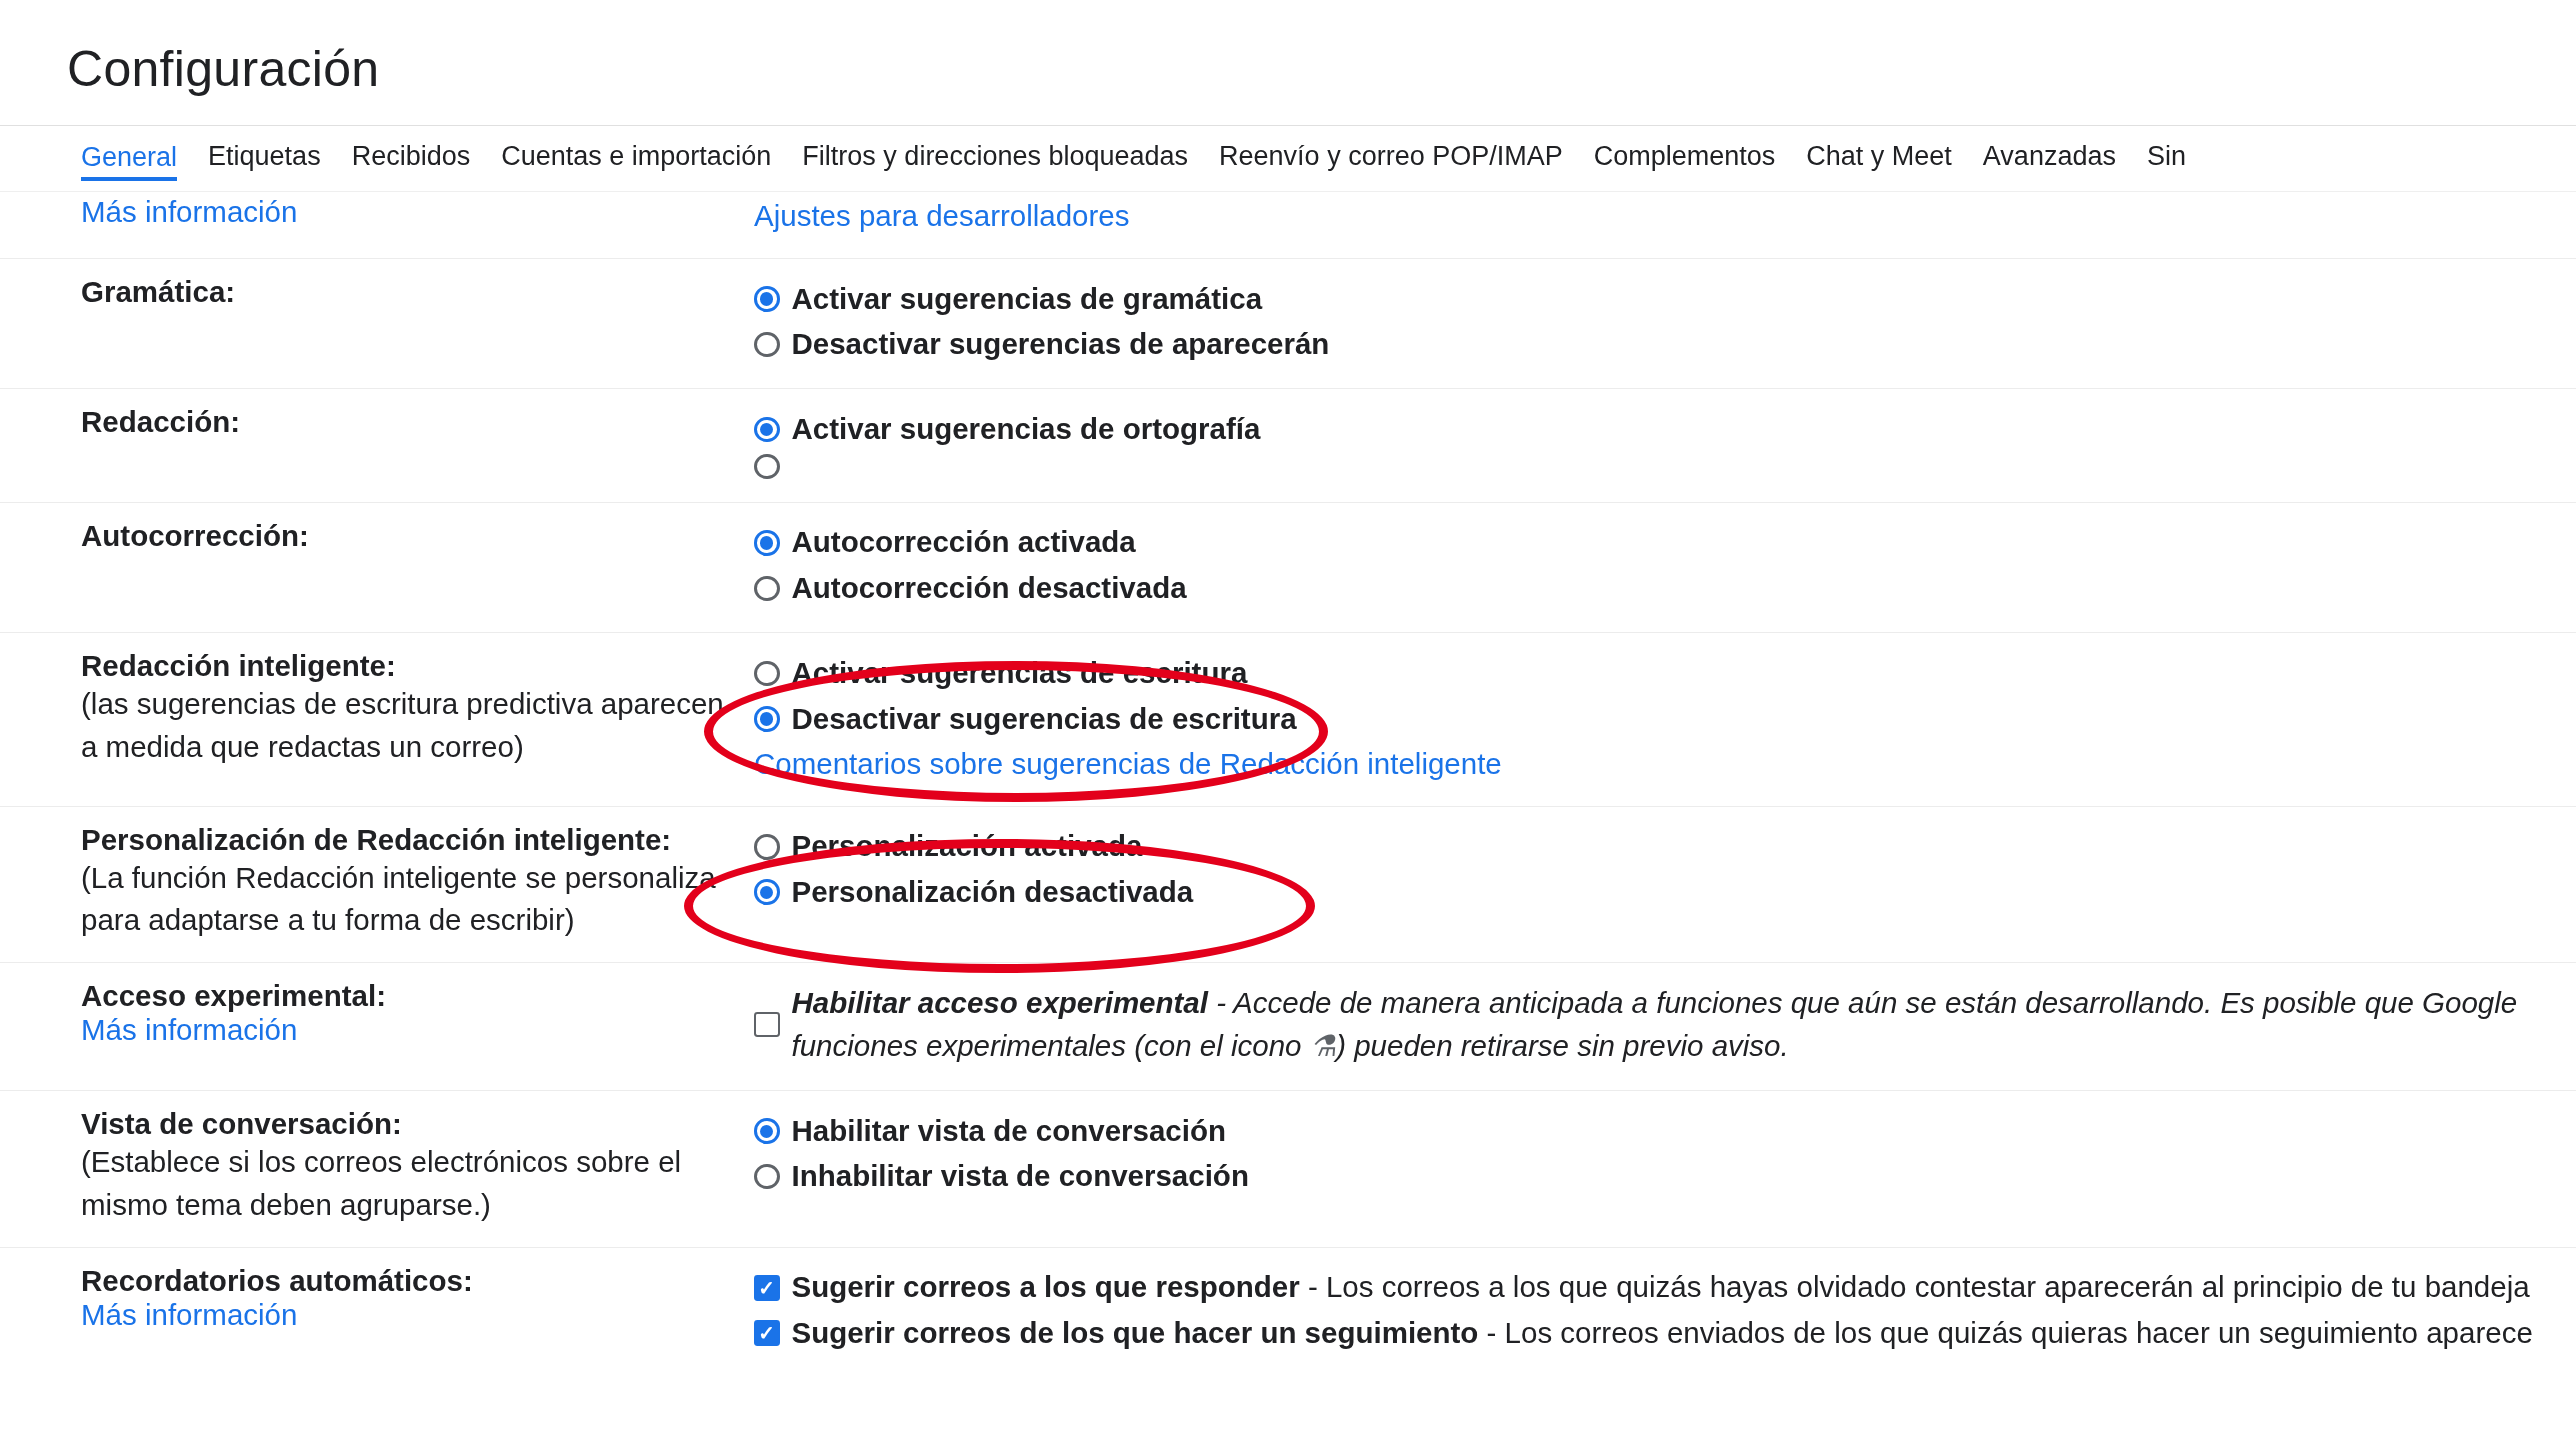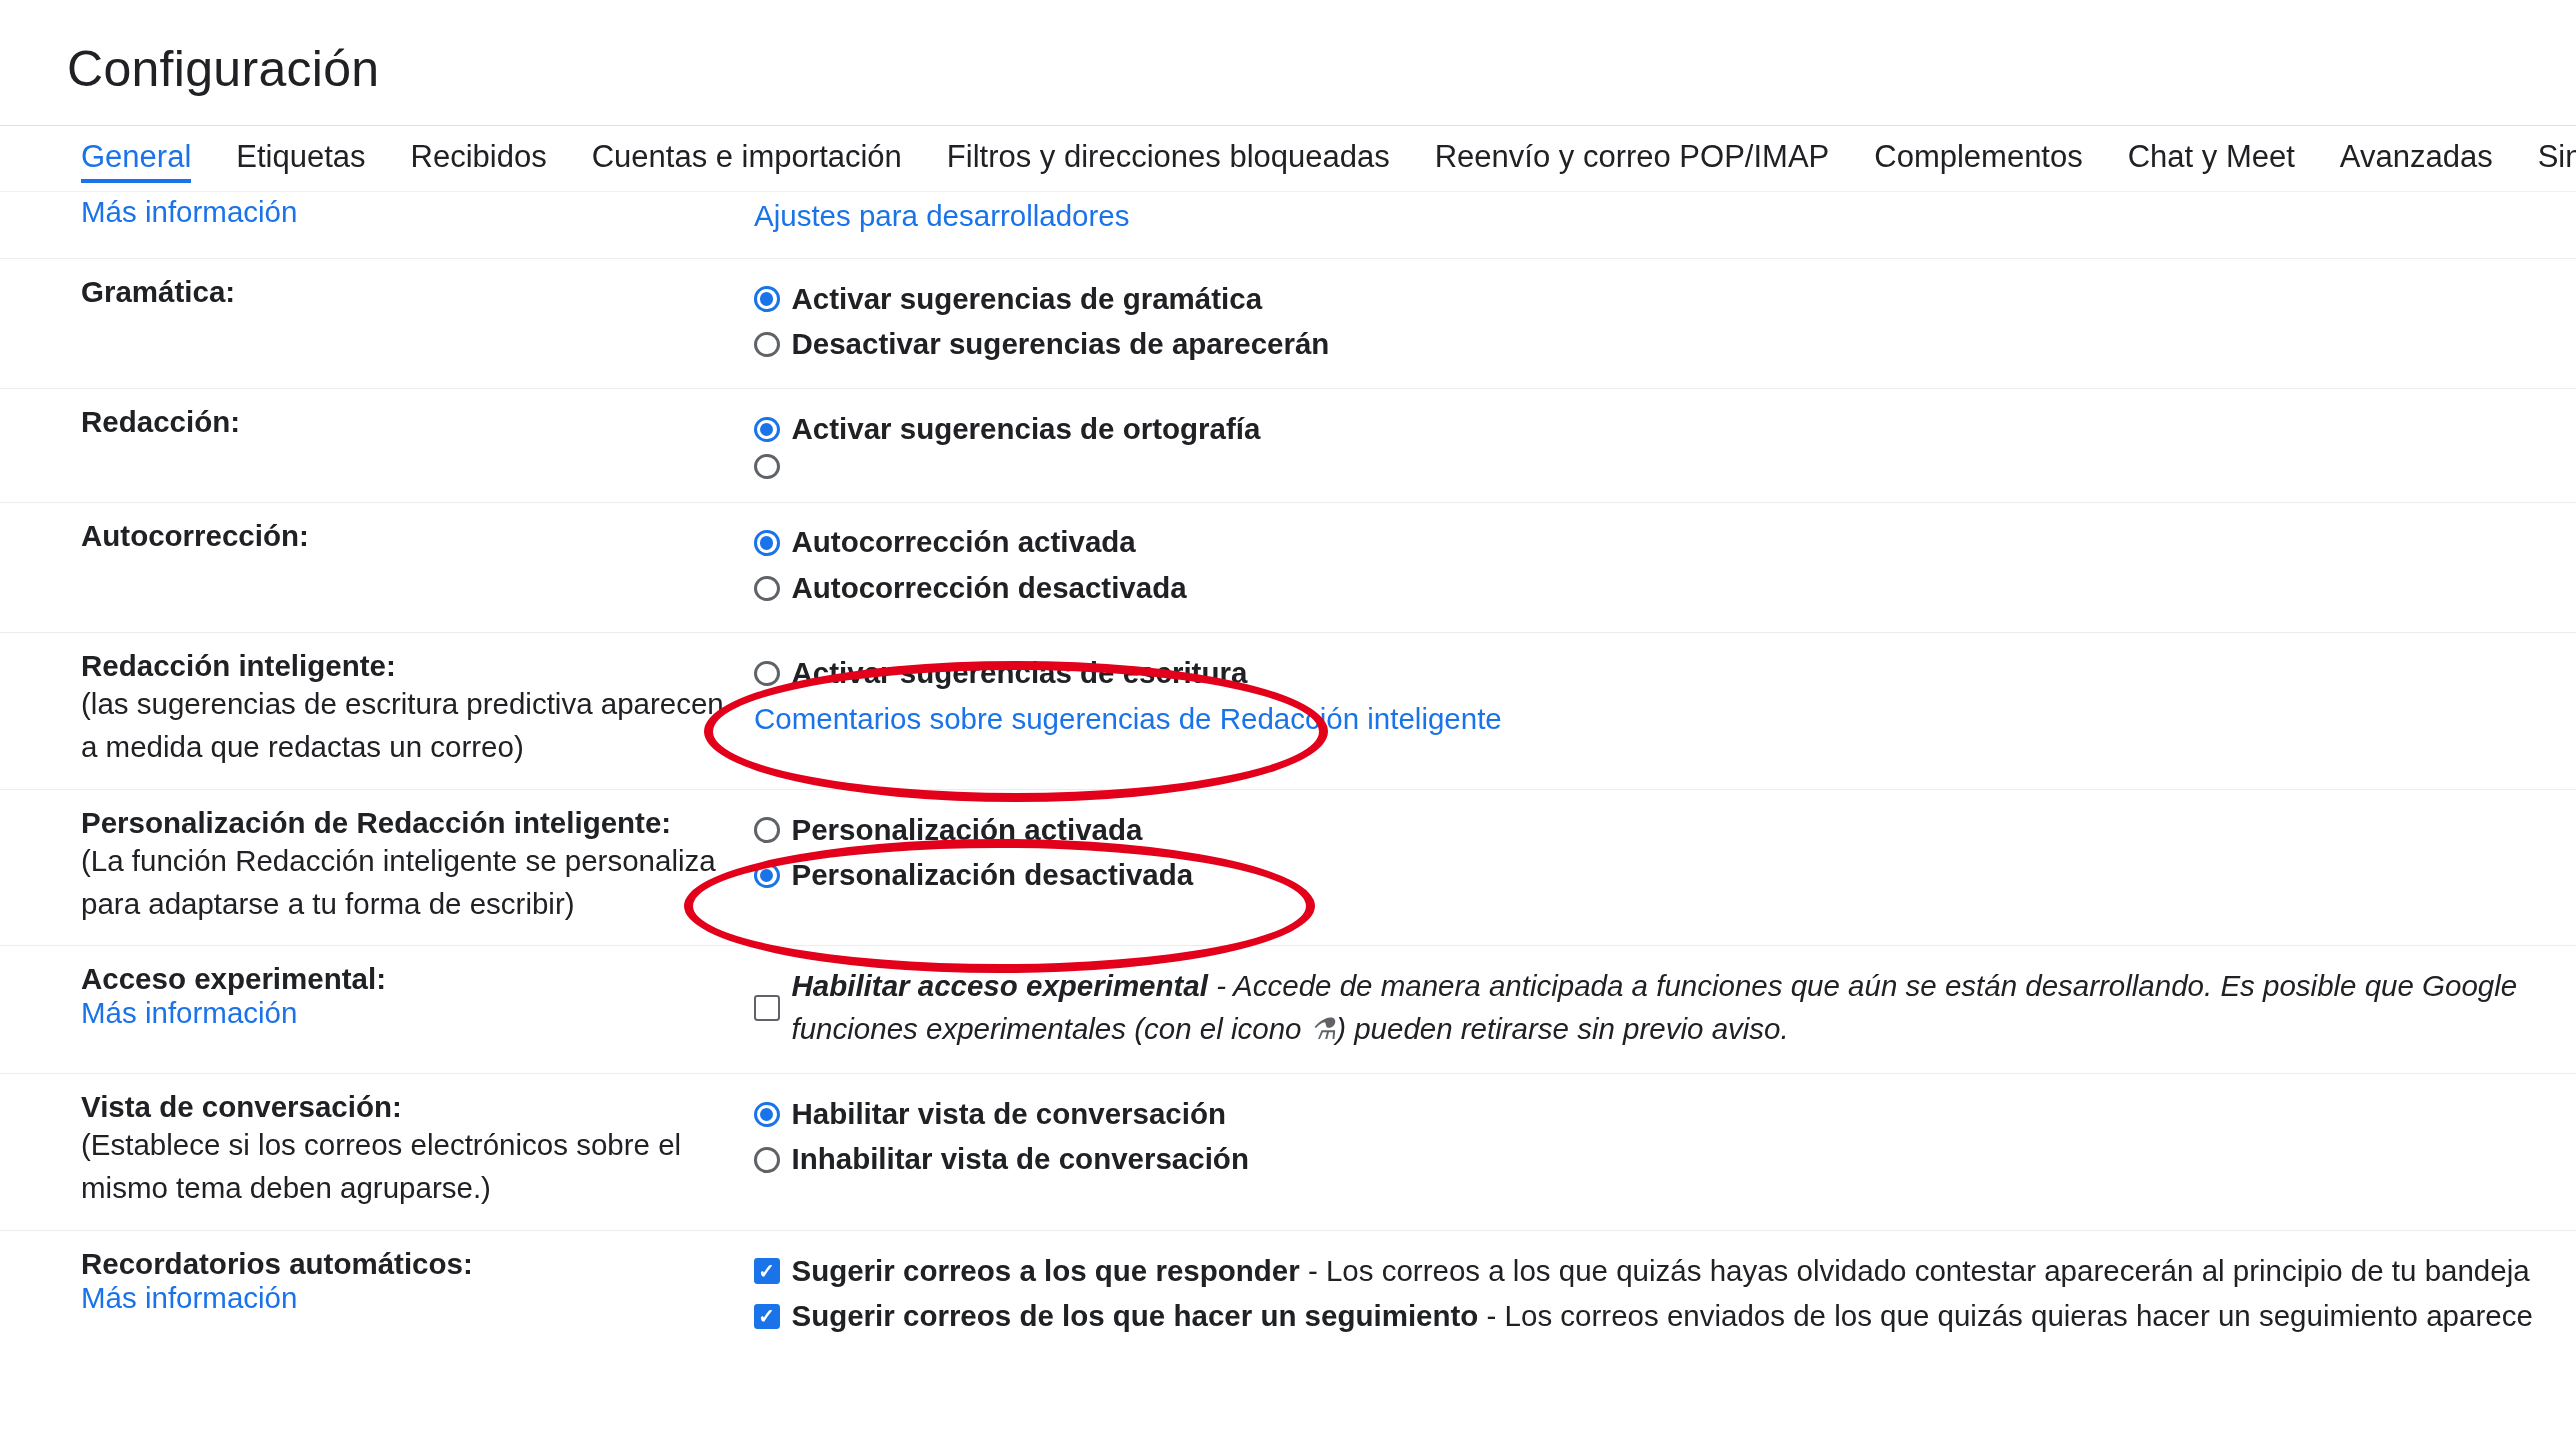--- a/index.html
+++ b/index.html
@@ -18,27 +18,27 @@
   }
   .title {
     font-size: 50px;
     font-weight: 400;
     color: #202124;
     padding: 27px 0 27px 67px;
     letter-spacing: 0.3px;
   }
   .tabs {
     display: flex;
-    gap: 45px;
+    gap: 31px;
     padding-left: 81px;
     border-top: 0.7px solid #e0e0e0;
     border-bottom: 0.7px solid #efefef;
     height: 67px;
     align-items: center;
-    font-size: 31px;
+    font-size: 27px;
     color: #202124;
     white-space: nowrap;
   }
   .tab { cursor: pointer; padding-bottom: 4px; }
   .tab.active {
     color: #1a73e8;
     font-weight: 500;
     border-bottom: 4.7px solid #1a73e8;
     margin-bottom: -4.7px;
   }
@@ -202,20 +202,24 @@
   <div class="row">
     <div class="label-col">
       <span class="lbl">Redacción inteligente:</span><br>
       <span class="sub">(las sugerencias de escritura predictiva aparecen a medida que redactas un correo)</span>
     </div>
     <div class="ctrl-col">
       <div class="radio-line">
         <span class="radio"></span>
         <span class="bold">Activar sugerencias de escritura</span>
       </div>
+      <div class="radio-line">
+        <span class="radio checked"></span>
+        <span class="bold">Desactivar sugerencias de escritura</span>
+      </div>
       <div><span class="link">Comentarios sobre sugerencias de Redacción inteligente</span></div>
     </div>
   </div>
 
   <div class="row">
     <div class="label-col">
       <span class="lbl">Personalización de Redacción inteligente:</span><br>
       <span class="sub">(La función Redacción inteligente se personaliza para adaptarse a tu forma de escribir)</span>
     </div>
     <div class="ctrl-col">

